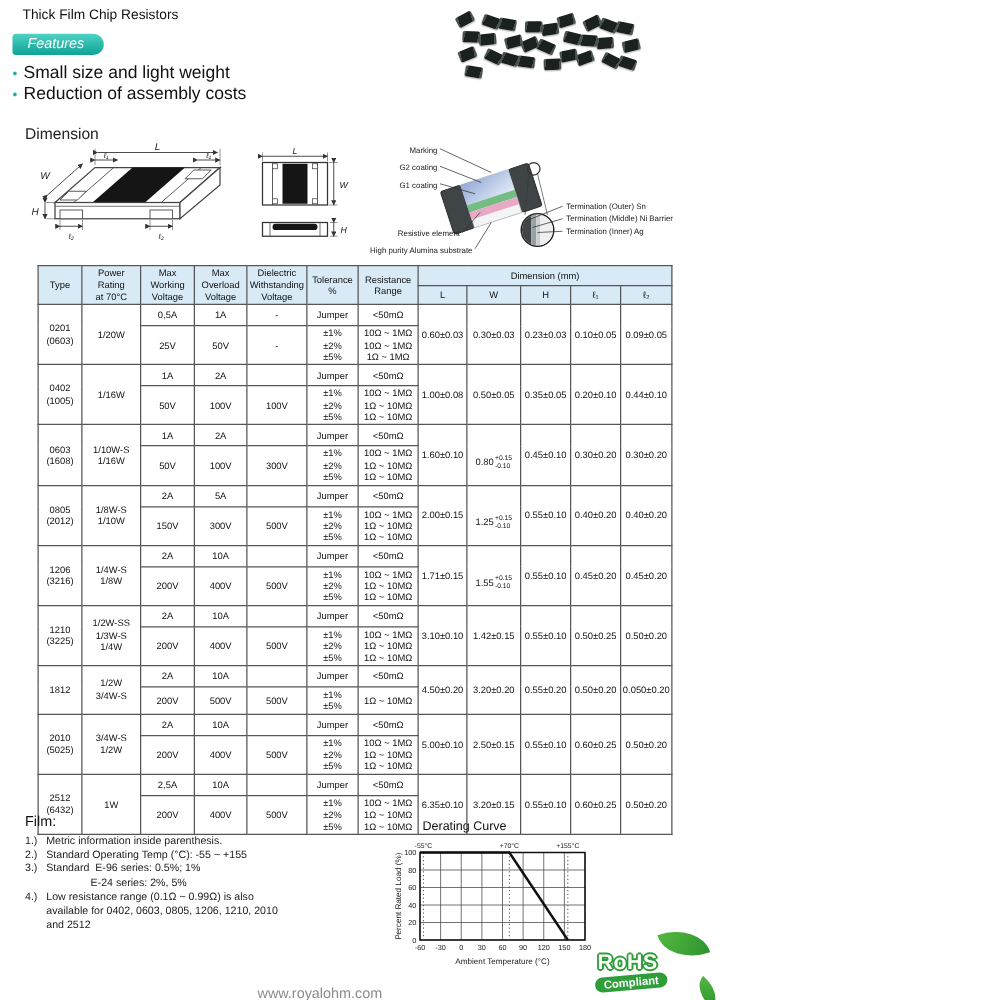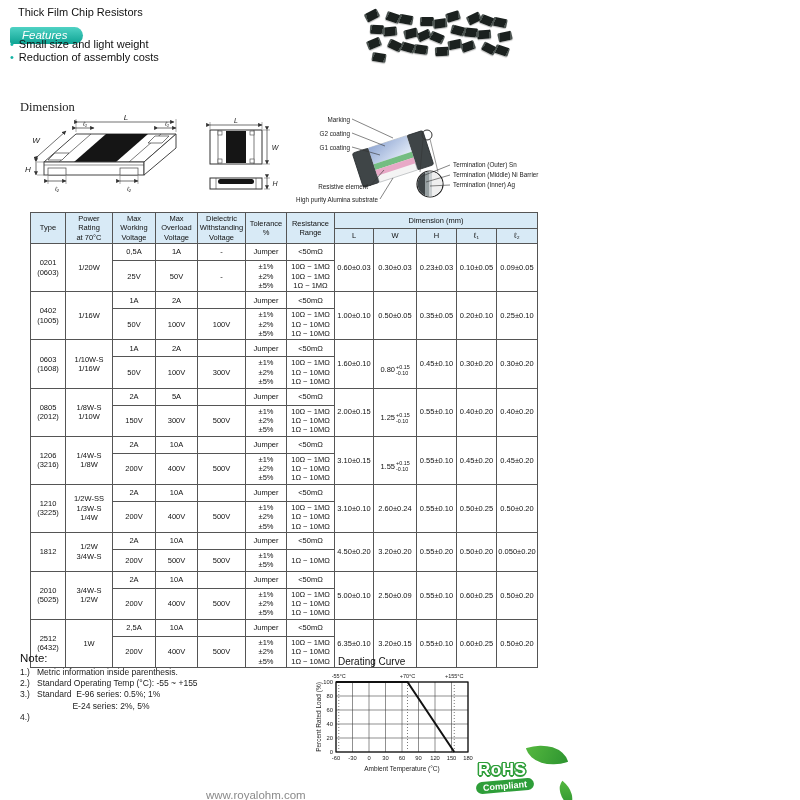--- a/index.html
+++ b/index.html
@@ -5,24 +5,24 @@
   html,body{margin:0;padding:0;background:#fff;}
   body{width:800px;height:800px;position:relative;overflow:hidden;
        font-family:"Liberation Sans","DejaVu Sans",sans-serif;color:#1a1a1a;}
   .abs{position:absolute;}
   .title{left:18px;top:6px;font-size:11px;font-weight:500;color:#111;}
   .features-badge{left:10px;top:27px;background:linear-gradient(180deg,#49d0c2,#10a success 0) ;
   }
   .features-badge{left:10px;top:27px;padding:2px 16px 3px 12px;color:#fff;font-size:11.5px;
        background:linear-gradient(180deg,#4ccfc1,#12a success) ;}
   .features-badge{background:linear-gradient(180deg,#4fd2c4,#0ea393);border-radius:4px 12px 12px 4px;font-style:italic;}
-  ul.features{left:10px;top:37px;margin:0;padding:0;list-style:none;font-size:11px;color:#111;}
+  ul.features{left:10px;top:48px;margin:0;padding:0;list-style:none;font-size:14px;color:#111;}
   ul.features li{margin:1px 0;display:flex;gap:5px;align-items:baseline;}
   ul.features li::before{content:"•";color:#14b3a4;font-size:11px;}
-  .dim-heading{left:20px;top:100px;font-size:12.5px;color:#222;font-family:Liberation Serif, serif;}
+  .dim-heading{left:20px;top:100px;font-size:12.5px;color:#222;}
   .chips{left:363px;top:8px;width:165px;height:52px;}
   .chip{position:absolute;width:14px;height:9px;border-radius:1.5px;
         background:linear-gradient(100deg,#4b5350 0 16%,#1b211f 16% 84%,#4b5350 84%);
         box-shadow:0 1px 1px rgba(0,0,0,.25);}
   svg text{font-family:"Liberation Sans","DejaVu Sans",sans-serif;fill:#222;}
   
   .spec{border-collapse:collapse;table-layout:fixed;width:508px;font-size:7.5px;}
   .spec th,.spec td{border:1px solid #555;text-align:center;vertical-align:middle;
         padding:1px 1px;line-height:1.25;white-space:pre-line;font-weight:normal;color:#111;}
   .spec thead th{background:#d8eaf6;}
@@ -291,25 +291,25 @@
         </tr>
         <tr class="row-jumper">
           <td rowspan="2">0402
 (1005)</td>
           <td rowspan="2">1/16W</td>
           <td>1A</td>
           <td>2A</td>
           <td></td>
           <td>Jumper</td>
           <td>&lt;50mΩ</td>
-          <td rowspan="2">1.00±0.10</td>
+          <td rowspan="2">1.00±0.08</td>
           <td rowspan="2">0.50±0.05</td>
           <td rowspan="2">0.35±0.05</td>
           <td rowspan="2">0.20±0.10</td>
-          <td rowspan="2">0.25±0.10</td>
+          <td rowspan="2">0.44±0.10</td>
         </tr>
         <tr>
           <td>50V</td>
           <td>100V</td>
           <td>100V</td>
           <td>±1%
 ±2%
 ±5%</td>
           <td>10Ω ~ 1MΩ
 1Ω ~ 10MΩ
@@ -372,21 +372,21 @@
         <tr class="row-jumper">
           <td rowspan="2">1206
 (3216)</td>
           <td rowspan="2">1/4W-S
 1/8W</td>
           <td>2A</td>
           <td>10A</td>
           <td></td>
           <td>Jumper</td>
           <td>&lt;50mΩ</td>
-          <td rowspan="2">3.10±0.15</td>
+          <td rowspan="2">1.71±0.15</td>
           <td rowspan="2"><span class="wflex"><span>1.55</span><span class="wstack"><span>+0.15</span><span>-0.10</span></span></span></td>
           <td rowspan="2">0.55±0.10</td>
           <td rowspan="2">0.45±0.20</td>
           <td rowspan="2">0.45±0.20</td>
         </tr>
         <tr>
           <td>200V</td>
           <td>400V</td>
           <td>500V</td>
           <td>±1%
@@ -401,21 +401,21 @@
 (3225)</td>
           <td rowspan="2">1/2W-SS
 1/3W-S
 1/4W</td>
           <td>2A</td>
           <td>10A</td>
           <td></td>
           <td>Jumper</td>
           <td>&lt;50mΩ</td>
           <td rowspan="2">3.10±0.10</td>
-          <td rowspan="2">2.60±0.24</td>
+          <td rowspan="2">1.42±0.15</td>
           <td rowspan="2">0.55±0.10</td>
           <td rowspan="2">0.50±0.25</td>
           <td rowspan="2">0.50±0.20</td>
         </tr>
         <tr>
           <td>200V</td>
           <td>400V</td>
           <td>500V</td>
           <td>±1%
 ±2%
@@ -451,21 +451,21 @@
           <td rowspan="2">2010
 (5025)</td>
           <td rowspan="2">3/4W-S
 1/2W</td>
           <td>2A</td>
           <td>10A</td>
           <td></td>
           <td>Jumper</td>
           <td>&lt;50mΩ</td>
           <td rowspan="2">5.00±0.10</td>
-          <td rowspan="2">2.50±0.09</td>
+          <td rowspan="2">2.50±0.15</td>
           <td rowspan="2">0.55±0.10</td>
           <td rowspan="2">0.60±0.25</td>
           <td rowspan="2">0.50±0.20</td>
         </tr>
         <tr>
           <td>200V</td>
           <td>400V</td>
           <td>500V</td>
           <td>±1%
 ±2%
@@ -497,37 +497,40 @@
 ±2%
 ±5%</td>
           <td>10Ω ~ 1MΩ
 1Ω ~ 10MΩ
 1Ω ~ 10MΩ</td>
         </tr>
       </tbody>
   </table>
 
   <div class="abs note-block">
-    <div class="note-heading">Note:</div>
+    <div class="note-heading">Film:</div>
     <div id="note-list">
         <div class="note-item">
           <span class="note-num">1.)</span>
           <span class="note-text">Metric information inside parenthesis.</span>
         </div>
         <div class="note-item">
           <span class="note-num">2.)</span>
           <span class="note-text">Standard Operating Temp (°C): -55 ~ +155</span>
         </div>
         <div class="note-item">
           <span class="note-num">3.)</span>
           <span class="note-text">Standard  E-96 series: 0.5%; 1%
                E-24 series: 2%, 5%</span>
         </div>
         <div class="note-item">
           <span class="note-num">4.)</span>
+          <span class="note-text">Low resistance range (0.1Ω ~ 0.99Ω) is also
+available for 0402, 0603, 0805, 1206, 1210, 2010
+and 2512</span>
         </div>
       </div>
   </div>
 
   <div class="abs chart-title">Derating Curve</div>
   <svg class="abs" style="left:314px;top:670px" width="165" height="108" viewBox="0 0 165 108">
       <line x1="22" y1="12" x2="22" y2="82" stroke="#444" stroke-width="0.6"></line>
       <line x1="38.5" y1="12" x2="38.5" y2="82" stroke="#444" stroke-width="0.6"></line>
       <line x1="55" y1="12" x2="55" y2="82" stroke="#444" stroke-width="0.6"></line>
       <line x1="71.5" y1="12" x2="71.5" y2="82" stroke="#444" stroke-width="0.6"></line>

